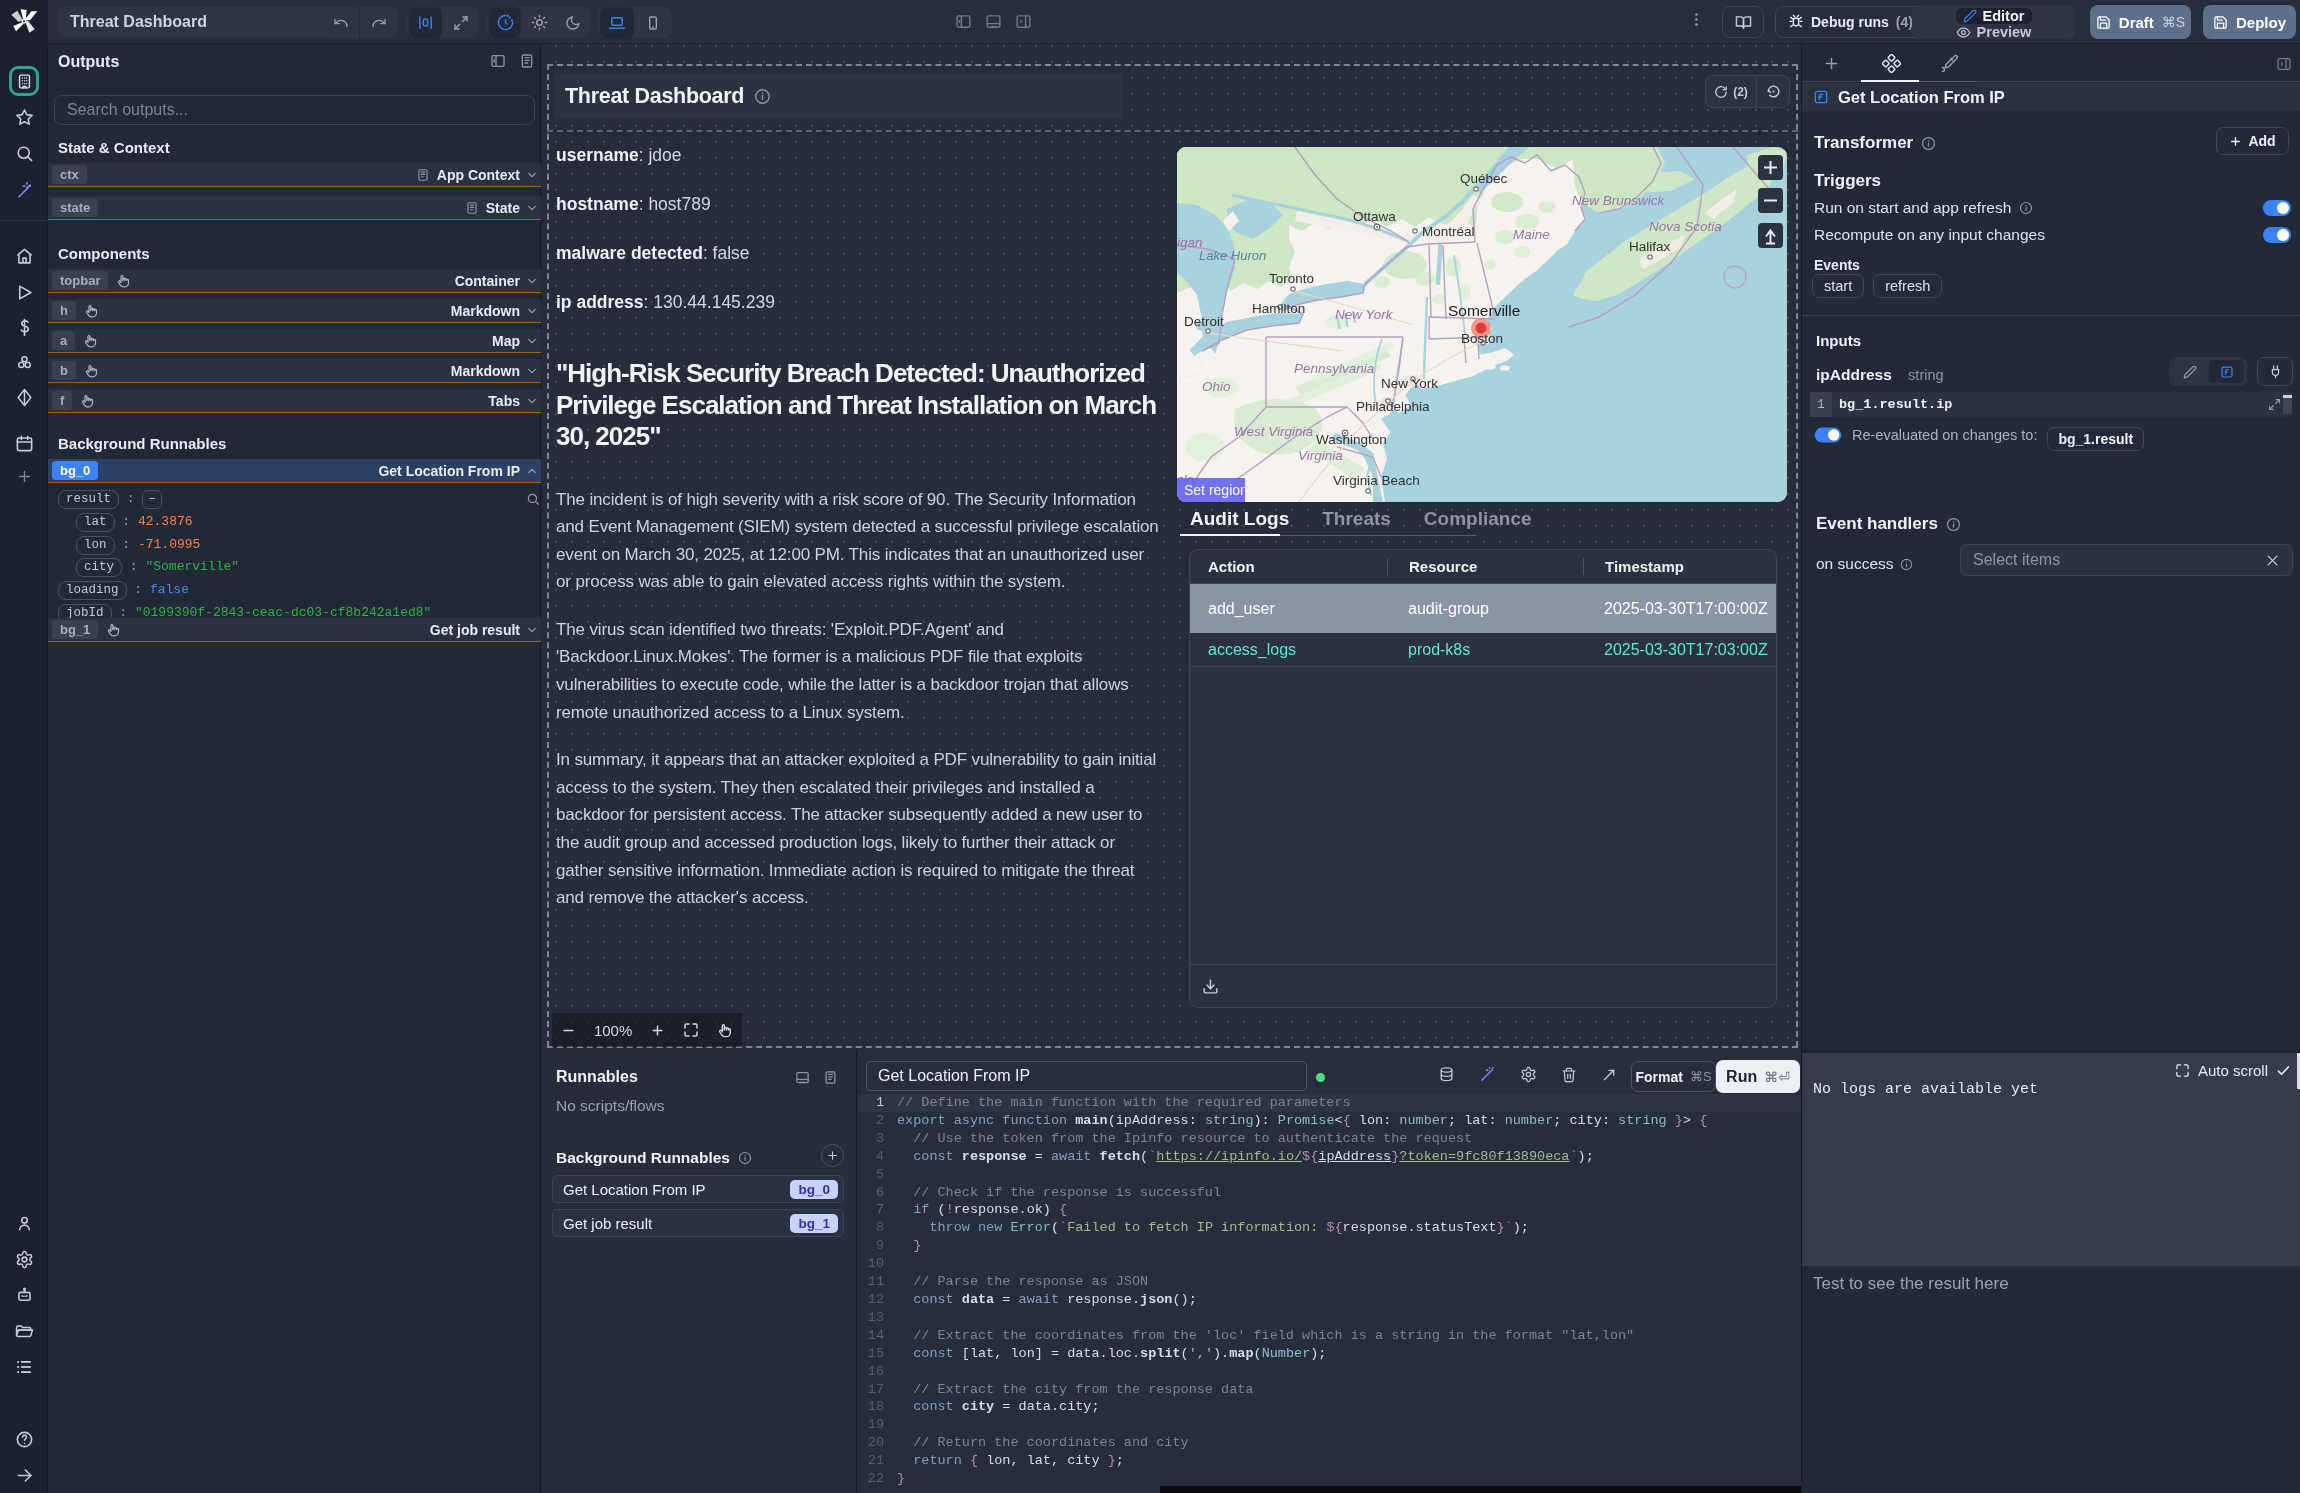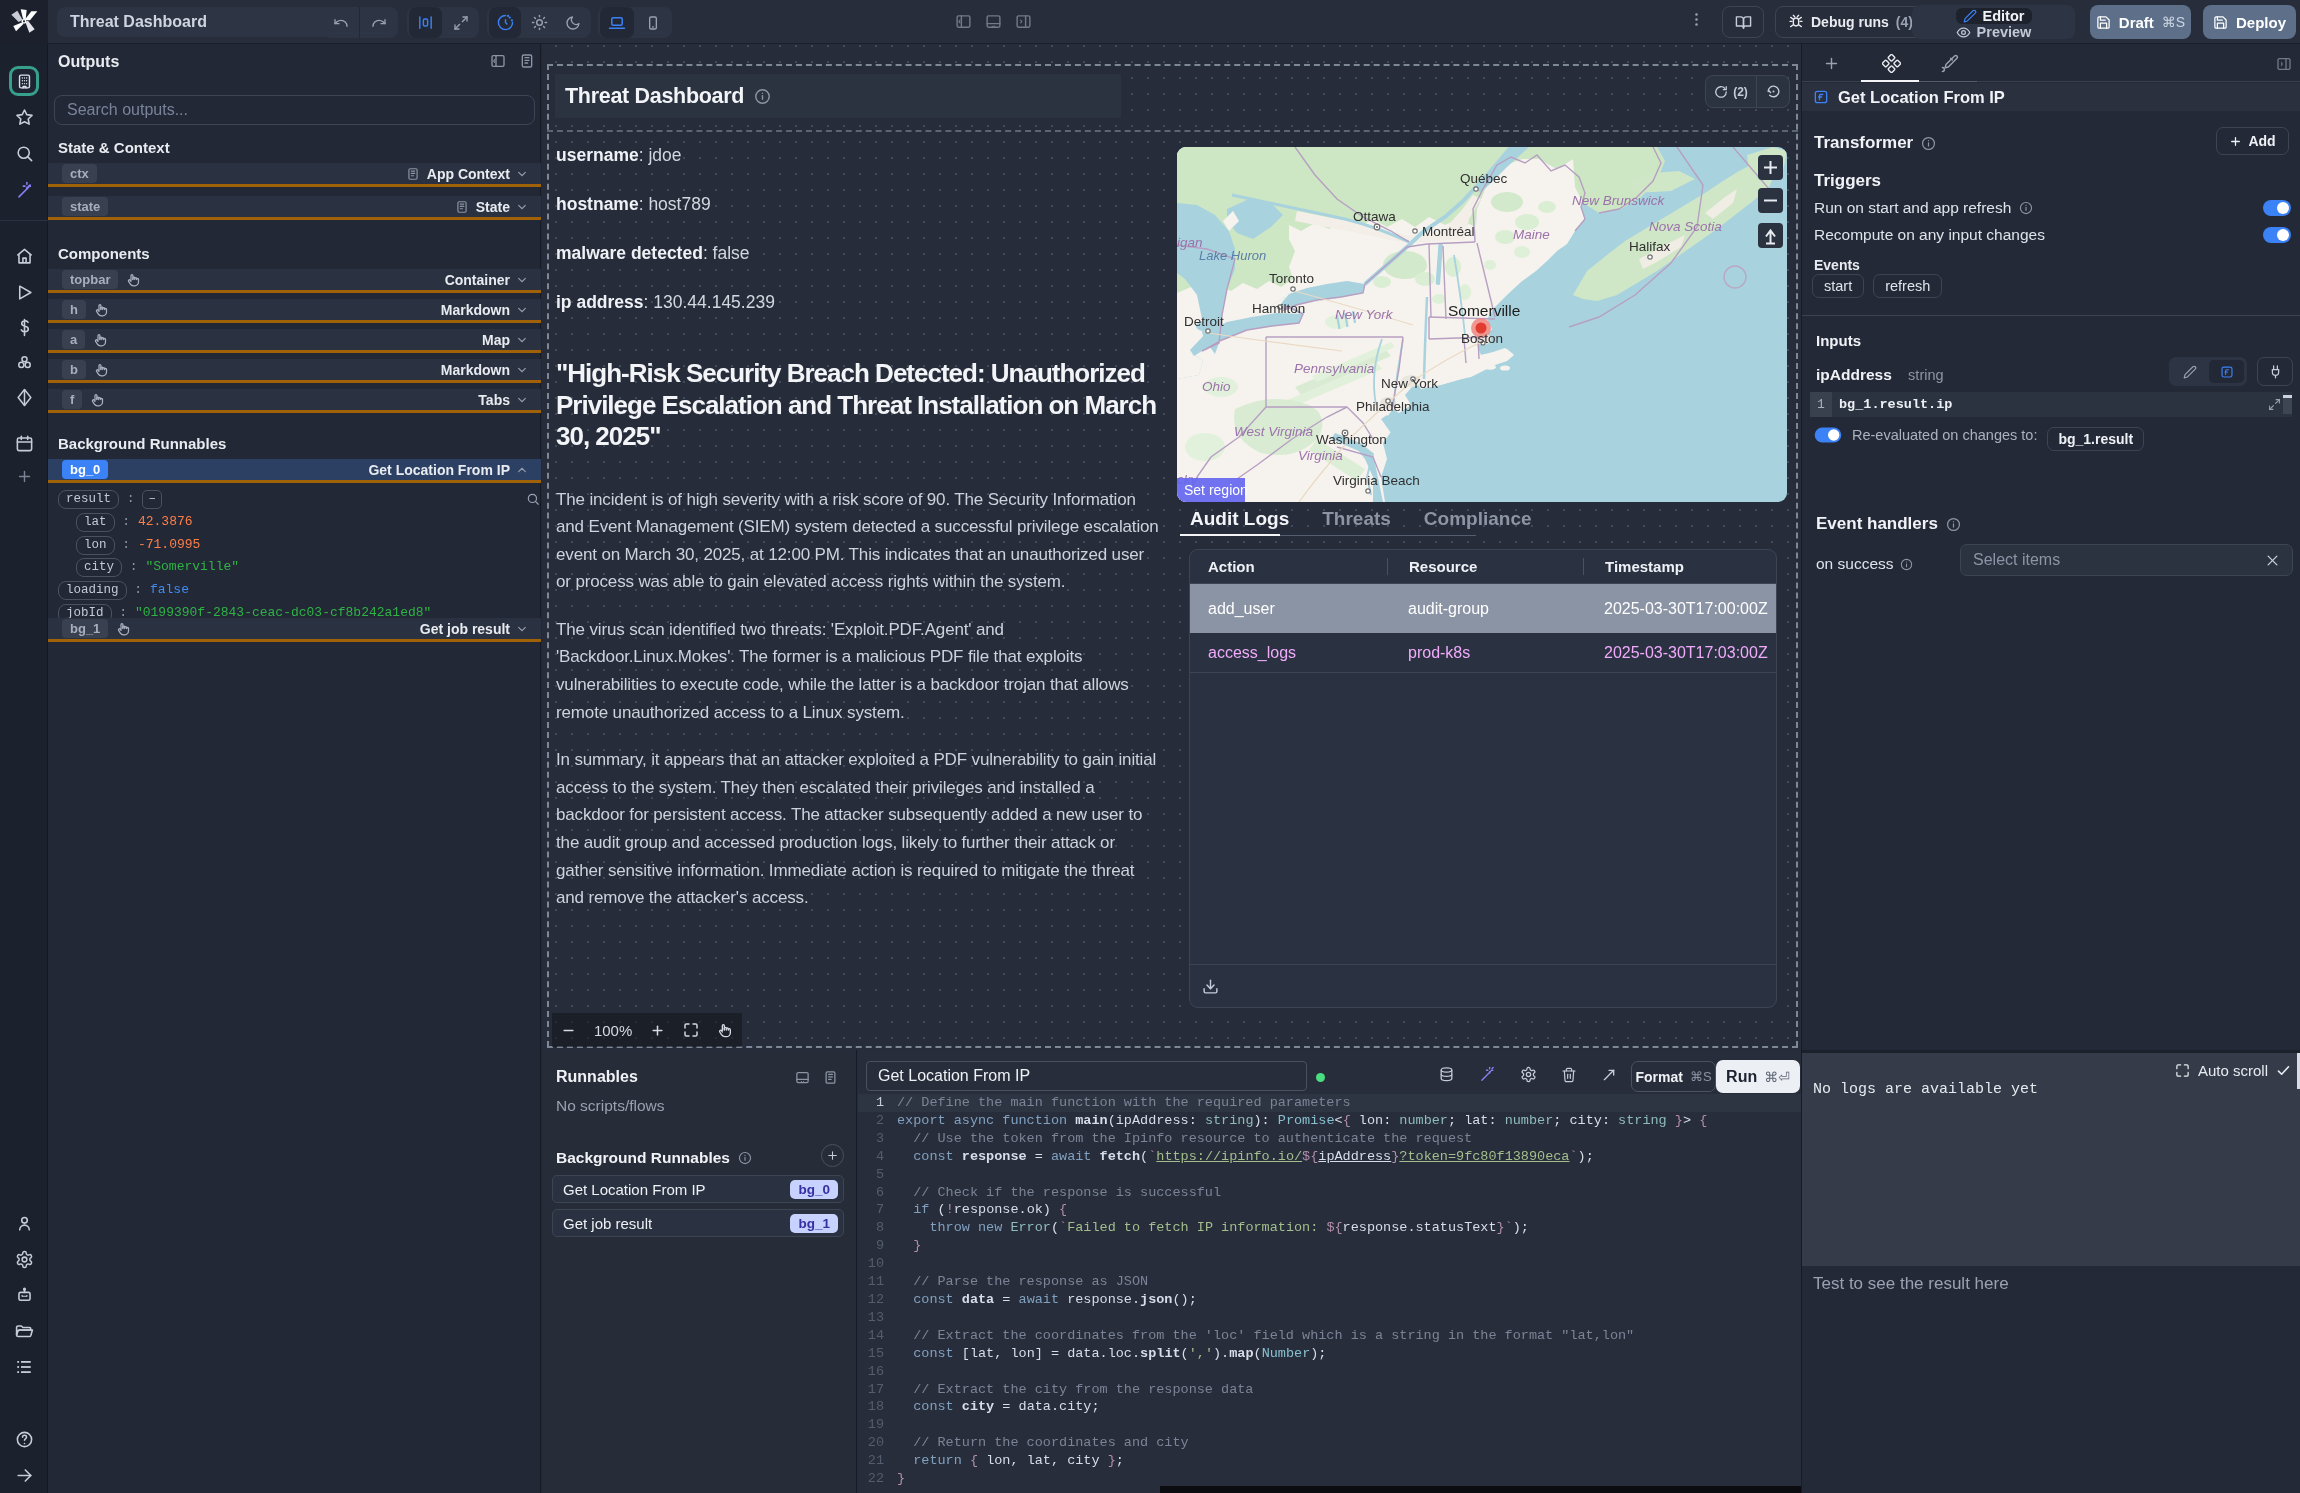--- a/index.html
+++ b/index.html
@@ -14,21 +14,21 @@
 #titlefield { position:absolute; left:57px; top:7px; width:330px; height:30px; background:#2d3444; border-radius:8px; color:#cfd5e0; font-weight:bold; font-size:16px; line-height:30px; padding-left:13px; }
 .tgroup { position:absolute; top:7px; height:31px; border-radius:8px; background:#2d3444; display:flex; align-items:center; }
 .tbtn { height:31px; display:flex; align-items:center; justify-content:center; color:#9aa2b1; }
 .tbtn.active { background:#222836; border-radius:7px; color:#3b82f6; }
 
 #rail { position:absolute; left:0; top:44px; width:48px; height:1449px; background:#1b212d; border-right:1px solid #141923; }
 .ricon { position:absolute; left:0; width:48px; display:flex; justify-content:center; color:#c6ccd8; }
 
 #outputs { position:absolute; left:48px; top:44px; width:493px; height:1449px; background:#222836; border-right:1px solid #161b25; }
 .sechead { font-weight:bold; color:#e8ebf0; font-size:15px; }
-.orow { position:absolute; height:24px; background:#2a3140; border-bottom:3px solid #a16207; display:flex; align-items:center; padding:0 14px; }
+.orow { position:absolute; height:24px; background:#2a3140; border-bottom:1px solid #a16207; display:flex; align-items:center; padding:0 4px; }
 .chip { background:#39404f; color:#a7aebc; border-radius:4px; font-size:13px; font-weight:bold; padding:2px 8px; }
 .otype { margin-left:auto; color:#e8ebf0; font-weight:bold; font-size:14px; display:flex; align-items:center; gap:7px; }
 .chev { width:10px; height:10px; }
 .kchip { display:inline-block; border:1px solid #4a5160; border-radius:8px; color:#c3cad6; font-family:"Liberation Mono",monospace; font-size:12.5px; padding:0px 7px; line-height:17px; }
 
 #canvas { position:absolute; left:542px; top:44px; width:1259px; height:1006px; background:#262c39;
   background-image: radial-gradient(#414a5a 1.1px, transparent 1.3px); background-size:16px 16px; background-position:6px 10px; }
 .dashH { position:absolute; height:0; border-top:2px dashed #7e8796; }
 .dashV { position:absolute; width:0; border-left:2px dashed #7e8796; }
 
@@ -531,21 +531,21 @@
       <div style="height:34px; border-bottom:1px solid #3d4554; position:relative; display:flex; align-items:center; color:#eef1f5; font-weight:bold; font-size:15px;">
         <div style="width:197px; padding-left:18px;">Action</div>
         <div style="width:196px; padding-left:21px; border-left:1px solid #4a5160;">Resource</div>
         <div style="padding-left:21px; border-left:1px solid #4a5160;">Timestamp</div>
       </div>
       <div style="height:49px; background:#8b94a5; display:flex; align-items:center; color:#ffffff; font-size:16px;">
         <div style="width:197px; padding-left:18px;">add_user</div>
         <div style="width:196px; padding-left:21px;">audit-group</div>
         <div style="padding-left:21px;">2025-03-30T17:00:00Z</div>
       </div>
-      <div style="height:40px; border-bottom:1px solid #3d4554; display:flex; align-items:center; color:#f0abfc; font-size:16px;">
+      <div style="height:34px; border-bottom:1px solid #3d4554; display:flex; align-items:center; color:#5eead4; font-size:16px;">
         <div style="width:197px; padding-left:18px;">access_logs</div>
         <div style="width:196px; padding-left:21px;">prod-k8s</div>
         <div style="padding-left:21px;">2025-03-30T17:03:00Z</div>
       </div>
       <div class="abs" style="left:0; bottom:0; width:100%; height:43px; border-top:1px solid #3d4554; display:flex; align-items:center; padding-left:12px; color:#c6ccd8;">
         <svg width="17" height="17" viewBox="0 0 24 24" fill="none" stroke="currentColor" stroke-width="2" stroke-linecap="round" stroke-linejoin="round">
             <path d="M21 15v4a2 2 0 0 1-2 2H5a2 2 0 0 1-2-2v-4"></path>
             <path d="M7 10l5 5 5-5"></path>
             <path d="M12 15V3"></path>
           </svg>

